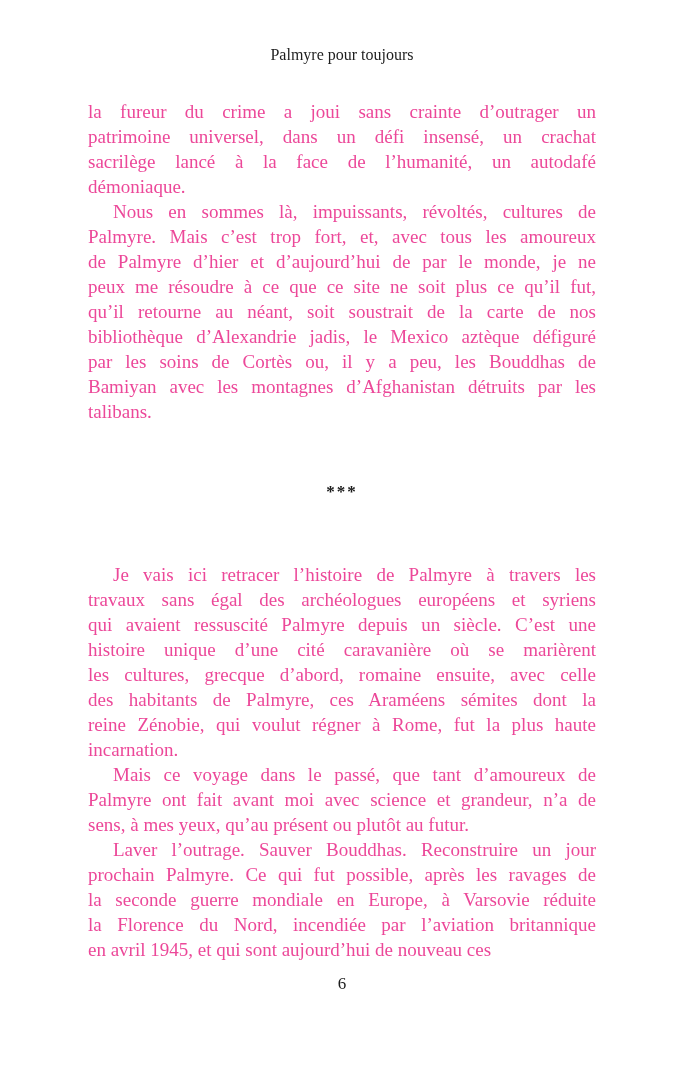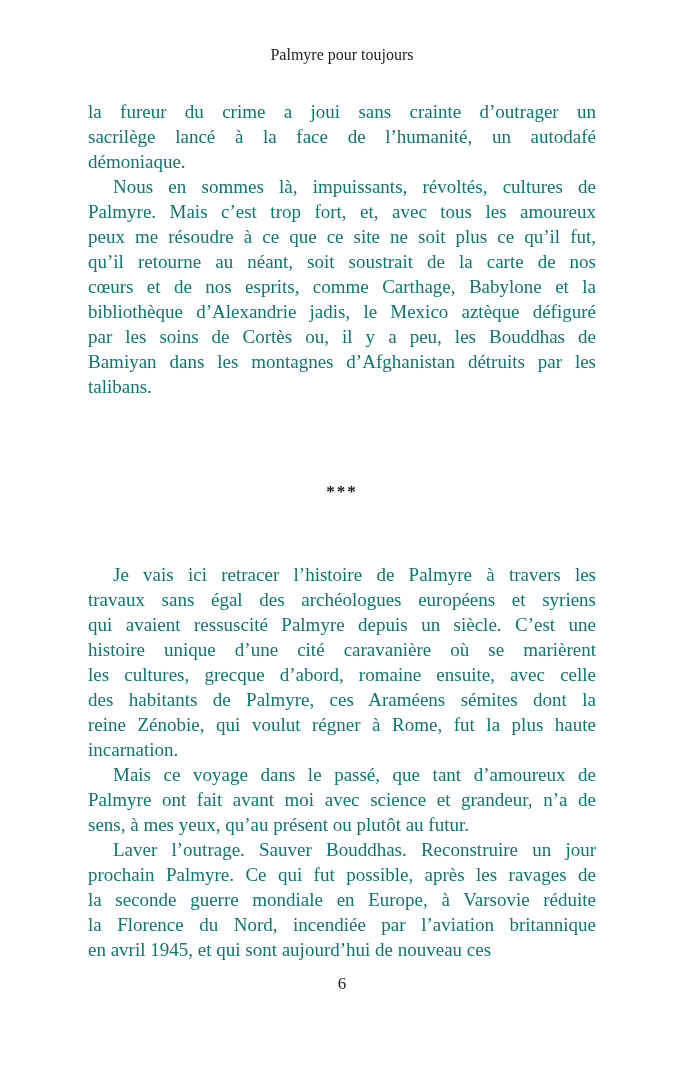--- a/index.html
+++ b/index.html
@@ -21,21 +21,21 @@
     text-align: center;
     font-size: 16px;
     line-height: 25px;
     color: #1e1e1e;
   }
   .body-block {
     position: absolute;
     left: 88px; width: 508px;
     font-size: 19px;
     line-height: 25px;
-    color: #0f766e;
+    color: #ec4899;
   }
   .sec1 { top: 99px; }
   .sec2 { top: 562px; }
   .line {
     text-align: justify;
     text-align-last: justify;
     text-justify: inter-word;
     white-space: normal;
   }
   .line.last { text-align-last: left; }
@@ -61,30 +61,31 @@
 </style>
 </head>
 <body>
 
 <div class="page">
 
   <div class="running-header">Palmyre pour toujours</div>
 
   <div class="body-block sec1">
       <div class="line">la fureur du crime a joui sans crainte d’outrager un</div>
+      <div class="line">patrimoine universel, dans un défi insensé, un crachat</div>
       <div class="line">sacrilège lancé à la face de l’humanité, un autodafé</div>
       <div class="line last">démoniaque.</div>
       <div class="line indent">Nous en sommes là, impuissants, révoltés, cultures de</div>
       <div class="line">Palmyre. Mais c’est trop fort, et, avec tous les amoureux</div>
+      <div class="line">de Palmyre d’hier et d’aujourd’hui de par le monde, je ne</div>
       <div class="line">peux me résoudre à ce que ce site ne soit plus ce qu’il fut,</div>
       <div class="line">qu’il retourne au néant, soit soustrait de la carte de nos</div>
-      <div class="line">cœurs et de nos esprits, comme Carthage, Babylone et la</div>
       <div class="line">bibliothèque d’Alexandrie jadis, le Mexico aztèque défiguré</div>
       <div class="line">par les soins de Cortès ou, il y a peu, les Bouddhas de</div>
-      <div class="line">Bamiyan dans les montagnes d’Afghanistan détruits par les</div>
+      <div class="line">Bamiyan avec les montagnes d’Afghanistan détruits par les</div>
       <div class="line last">talibans.</div>
     </div>
 
   <div class="section-separator">***</div>
 
   <div class="body-block sec2">
       <div class="line indent">Je vais ici retracer l’histoire de Palmyre à travers les</div>
       <div class="line">travaux sans égal des archéologues européens et syriens</div>
       <div class="line">qui avaient ressuscité Palmyre depuis un siècle. C’est une</div>
       <div class="line">histoire unique d’une cité caravanière où se marièrent</div>

